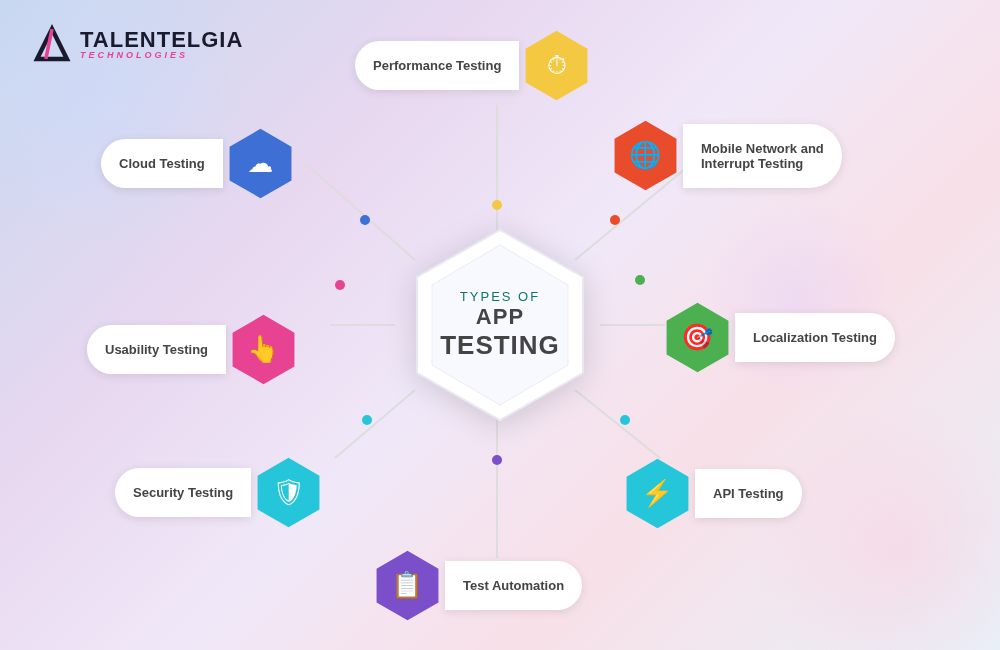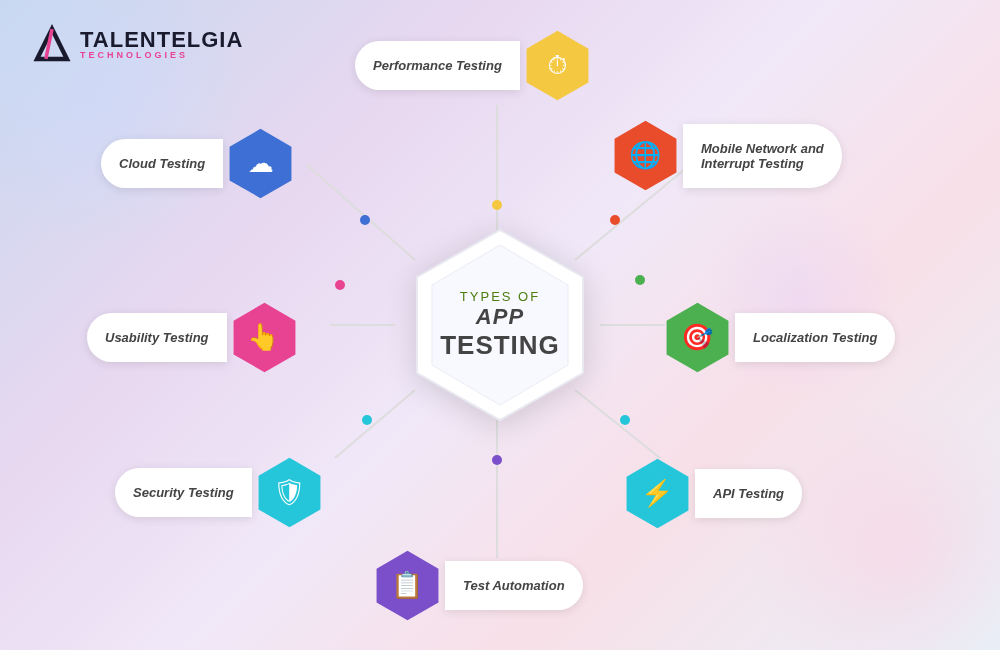--- a/index.html
+++ b/index.html
@@ -35,20 +35,21 @@
       font-size: 22px;
       font-weight: 900;
       color: #1a1a2e;
       letter-spacing: 1px;
     }
     .logo-sub {
       font-size: 9px;
       font-weight: 600;
       color: #e84393;
       letter-spacing: 3px;
+      font-style: italic;
     }
 
     
     .center-hex {
       position: absolute;
       left: 50%;
       top: 50%;
       transform: translate(-50%, -50%);
       width: 200px;
       height: 200px;
@@ -63,28 +64,27 @@
       top: 50%;
       left: 50%;
       transform: translate(-50%, -50%);
       text-align: center;
       color: #555;
     }
     .center-text .types-of {
       font-size: 13px;
       font-weight: 500;
       letter-spacing: 2px;
-      color: #4d7c0f;
+      color: #0f766e;
     }
     .center-text .app {
       font-size: 22px;
       font-weight: 900;
       color: #444;
       letter-spacing: 1px;
-      font-style: italic;
     }
     .center-text .testing {
       font-size: 26px;
       font-weight: 900;
       color: #444;
       letter-spacing: 1px;
     }
 
     
     .lines-svg {
@@ -130,21 +130,20 @@
     .label-pill {
       background: white;
       border-radius: 50px;
       padding: 17px 18px;
       font-size: 13px;
       font-weight: 600;
       color: #444;
       white-space: nowrap;
       box-shadow: 0 2px 10px rgba(0,0,0,0.1);
       min-width: 90px;
-      font-style: italic;
     }
 
     
     
     .node-performance {
       top: 28px;
       left: 355px;
       flex-direction: row;
     }
     .node-performance .label-pill {
@@ -190,21 +189,21 @@
     
     .node-security {
       top: 455px;
       left: 115px;
     }
     .node-security .label-pill { order: 0; border-radius: 50px 0 0 50px; }
     .node-security .hex-badge { order: 1; }
 
     
     .node-usability {
-      top: 300px;
+      top: 312px;
       left: 87px;
     }
     .node-usability .label-pill { order: 0; border-radius: 50px 0 0 50px; }
     .node-usability .hex-badge { order: 1; }
 
     
     .node-cloud {
       top: 126px;
       left: 101px;
     }

